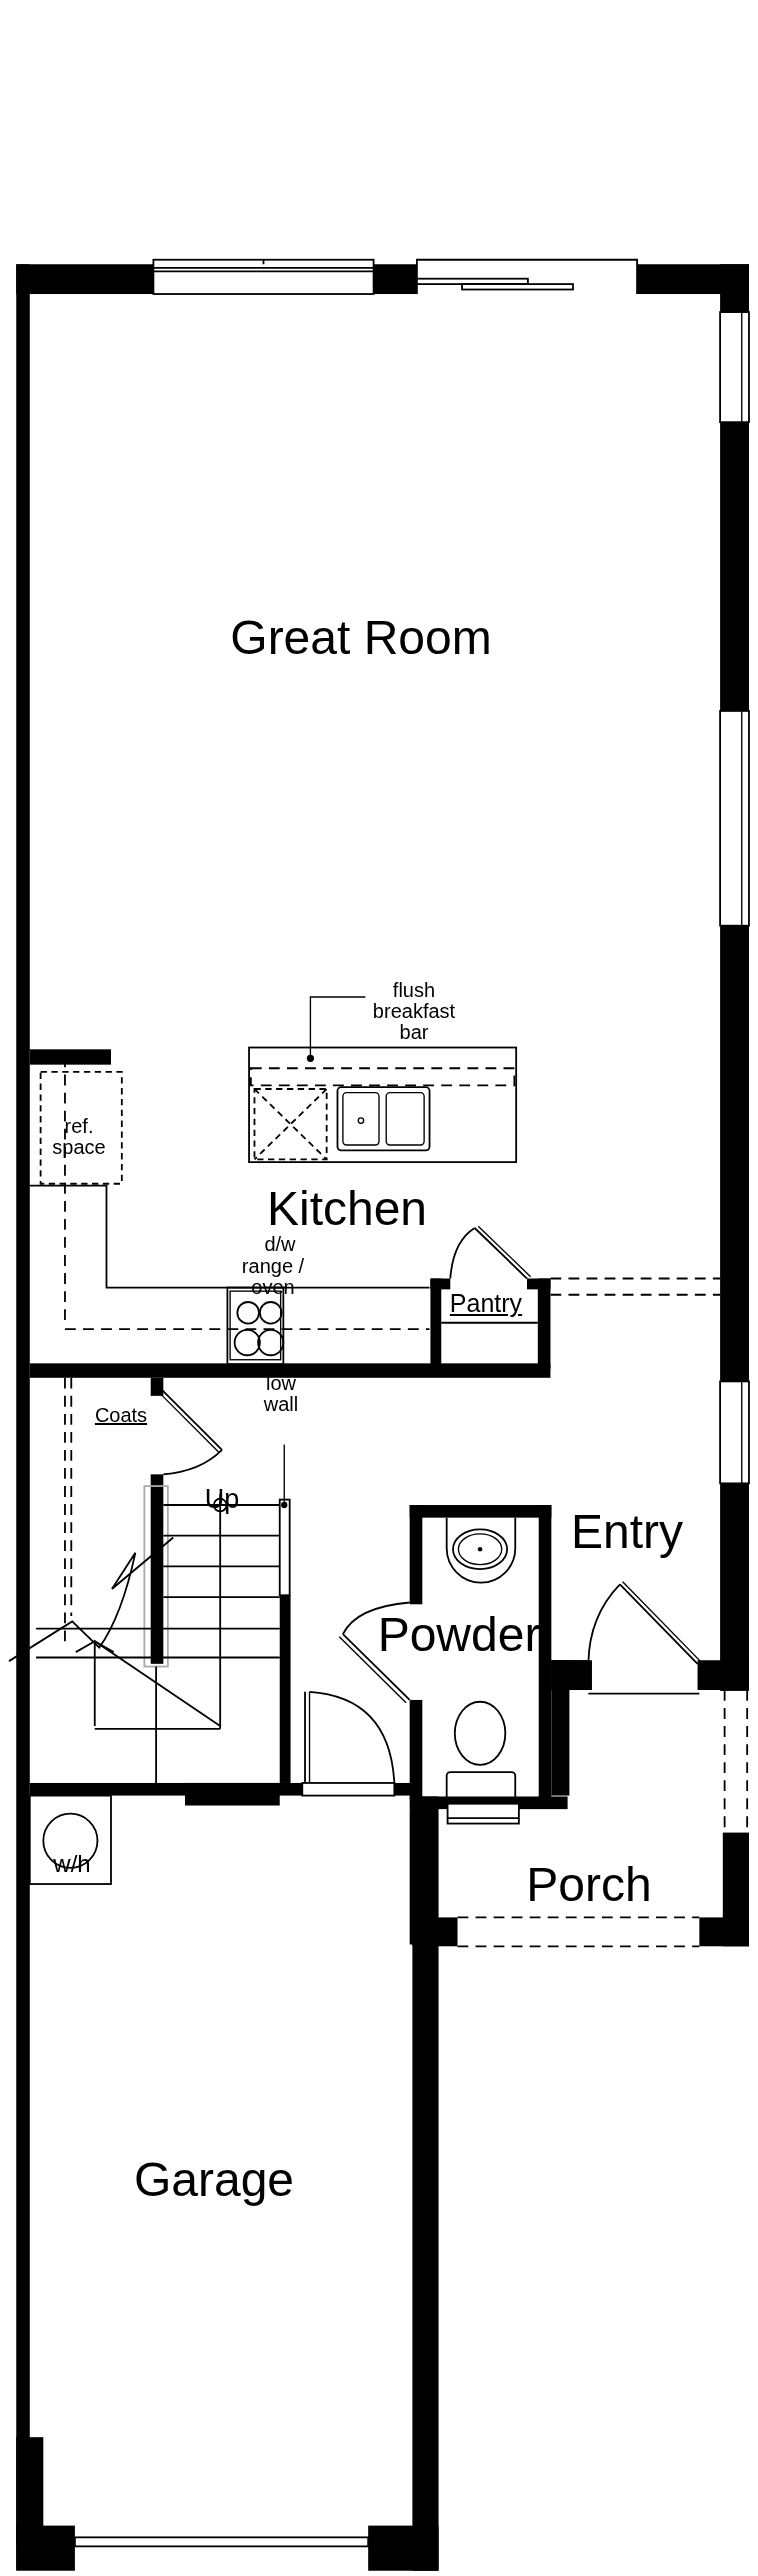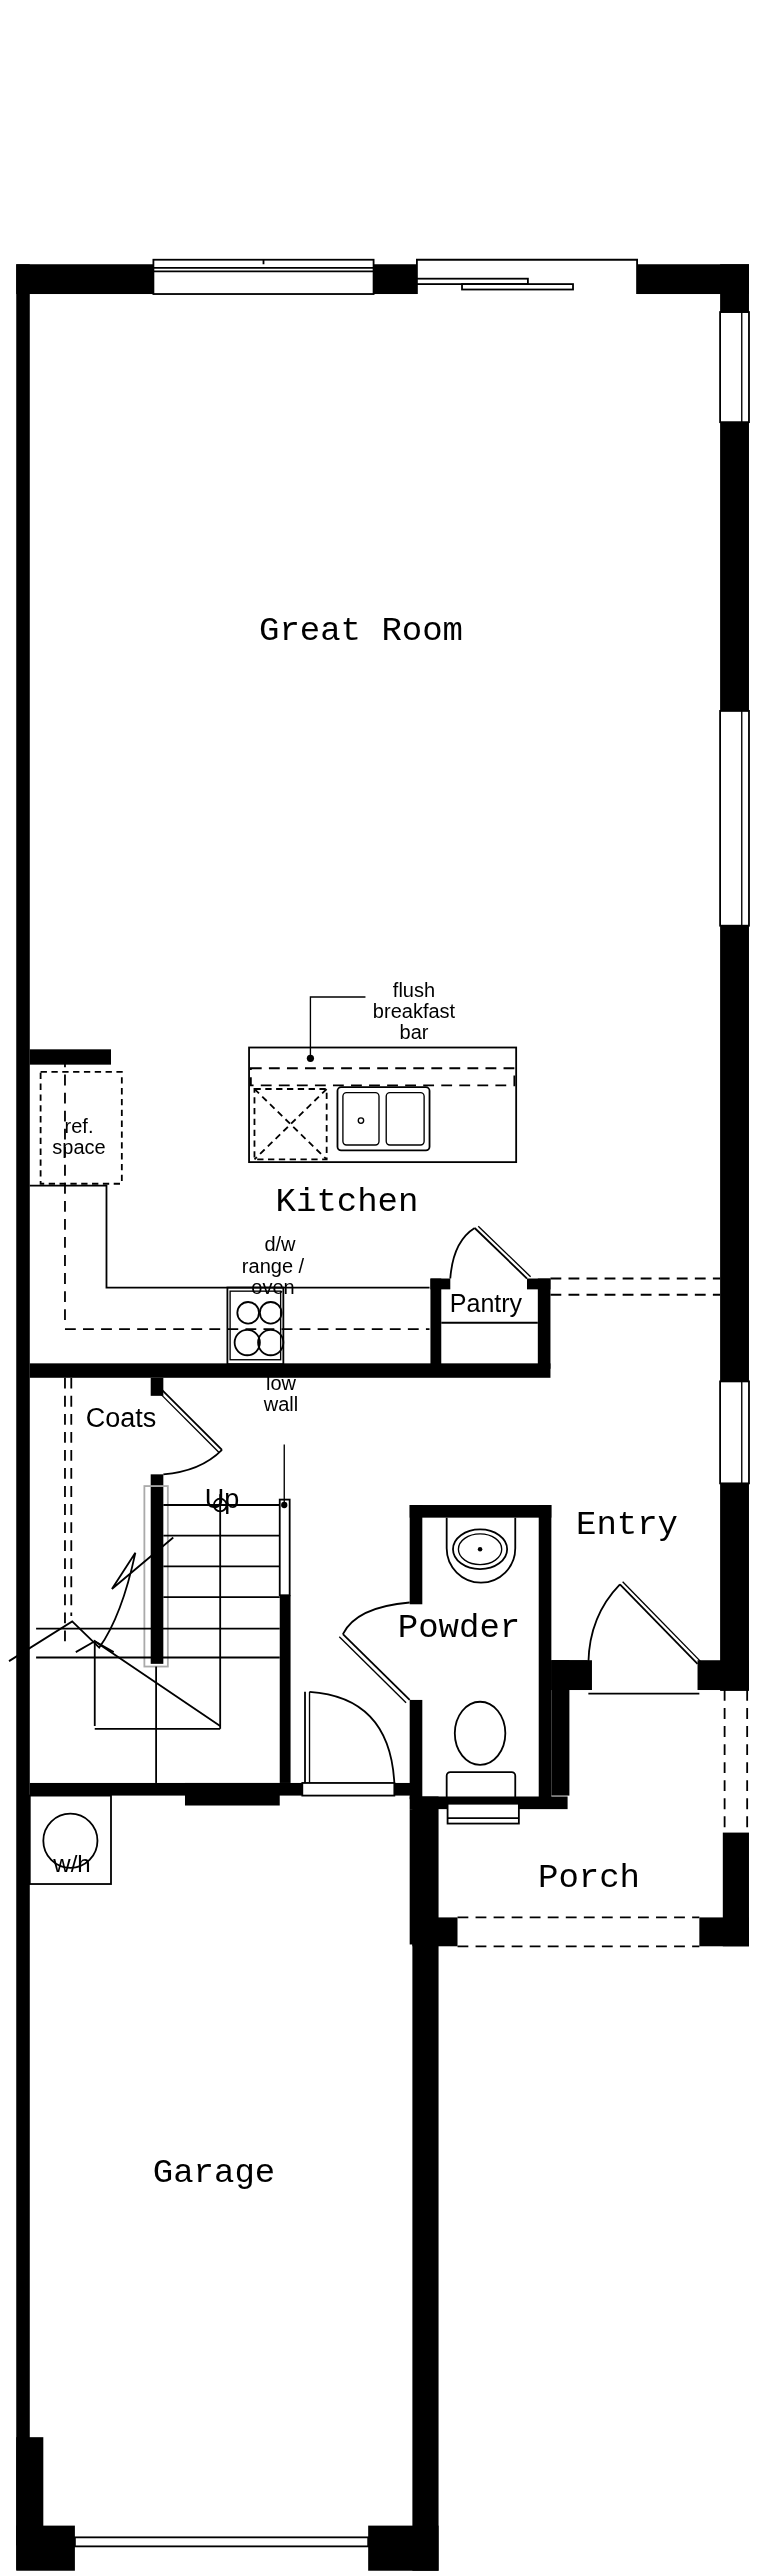--- a/index.html
+++ b/index.html
@@ -1,20 +1,20 @@
 <!DOCTYPE html>
 <html style="font-size:14.4px"><head>
 <meta charset="utf-8">
 <style>
   html, body { margin: 0; padding: 0; background: #ffffff; }
   body { width: 758px; height: 2576px; position: relative; overflow: hidden; }
   #plan { position: absolute; left: 0; top: 0; width: 758px; height: 2576px; }
   .lbl { position: absolute; font-family: "Liberation Sans", sans-serif; color: #000; white-space: nowrap; line-height: 1; }
-  .room { font-size: 34px; transform: translateX(-50%); font-family: Liberation Mono, monospace; }
-  .room-sm { font-size: 29px; transform: translateX(-50%); }
+  .room { font-size: 48px; transform: translateX(-50%); }
+  .room-sm { font-size: 29px; transform: translateX(-50%); text-decoration: underline; }
   .small { font-size: 20px; transform: translateX(-50%); text-align: center; line-height: 1.05; margin-top: 19px; }
   .wall { fill: #000; }
   .thin { fill: none; stroke: #000; stroke-width: 2; }
   .thin1 { fill: none; stroke: #000; stroke-width: 1.5; }
   .dash { fill: none; stroke: #000; stroke-width: 2; stroke-dasharray: 12 8; }
   .dash-s { fill: none; stroke: #000; stroke-width: 2; stroke-dasharray: 7 5; }
   .win { fill: #fff; stroke: #000; stroke-width: 2; }
   .grey { fill: none; stroke: #aaa; stroke-width: 2; }
 </style>
 </head>
@@ -222,21 +222,21 @@
 
 <div class="lbl room" style="left:347px; top:1185px;text-align:center;">Kitchen</div>
 
 <div class="lbl small" style="left:273px; top:1237px;">
   <div>range /</div>
   <div>oven</div>
 </div>
 
 <div class="lbl room-sm" style="left:486px; top:1291px; font-size:25px;">Pantry</div>
 
-<div class="lbl room-sm" style="left:121px; top:1405px; font-size:27px;">Coats</div>
+<div class="lbl room-sm" style="left:121px; top:1405px; font-size:20px;">Coats</div>
 
 <div class="lbl small" style="left:281px; top:1354px;">
   <div>low</div>
   <div>wall</div>
 </div>
 
 <div class="lbl small" style="left:222px; top:1466px; font-size:27px;">Up</div>
 
 <div class="lbl room" style="left:627px; top:1508px;">Entry</div>
 

